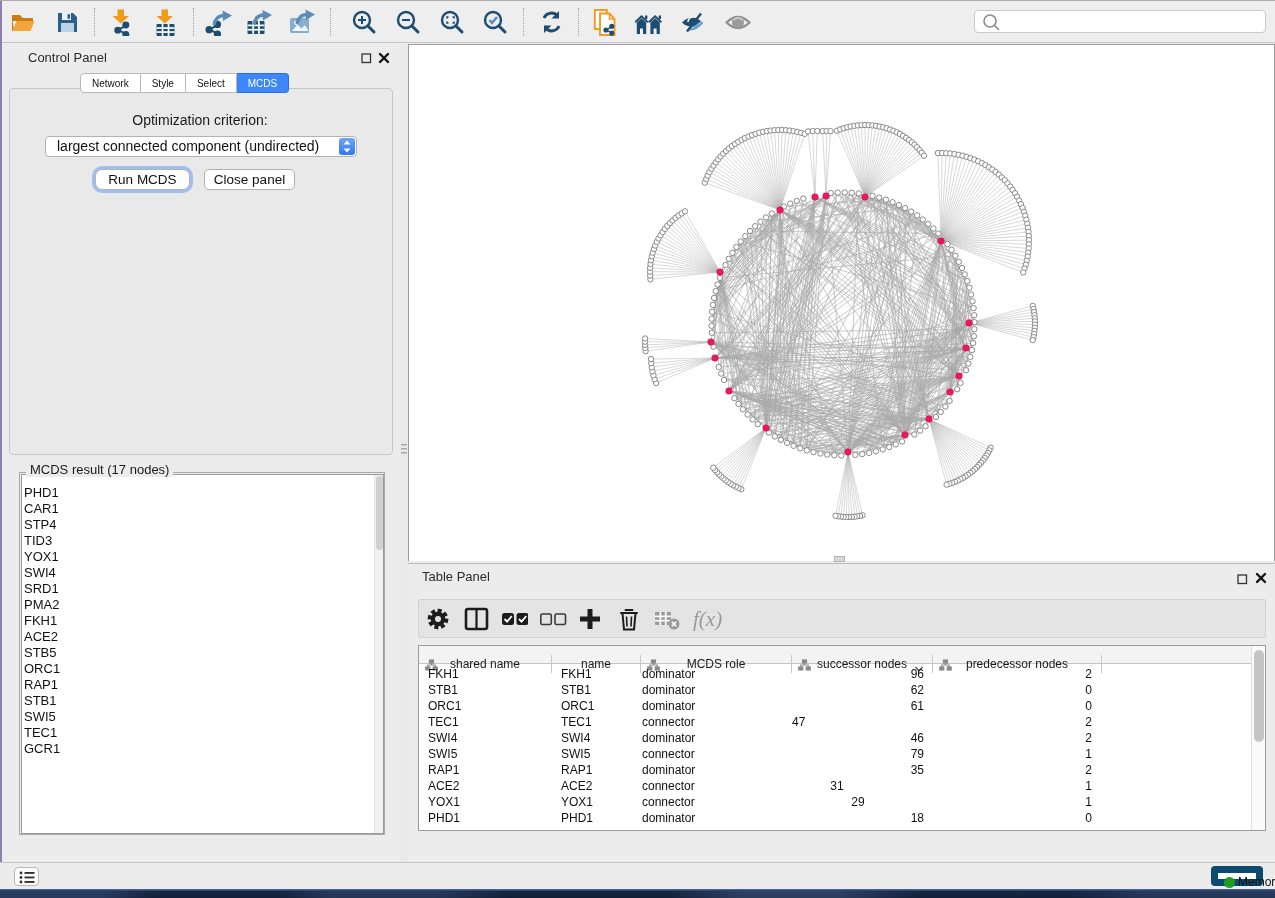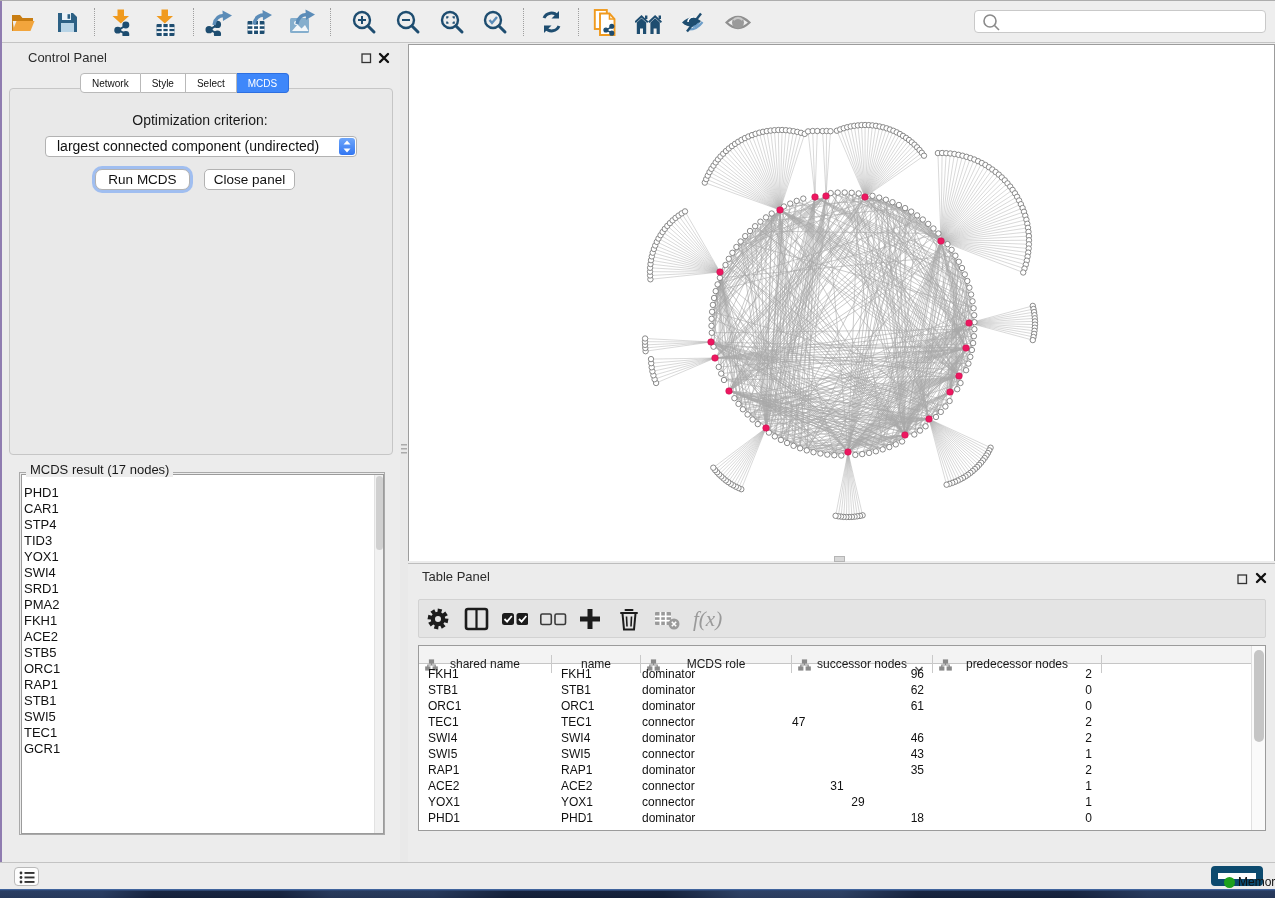--- a/index.html
+++ b/index.html
@@ -1388,21 +1388,21 @@
         <span class="tc" style="left:9px;">SWI4</span>
         <span class="tc" style="left:142px;">SWI4</span>
         <span class="tc" style="left:223px;">dominator</span>
         <span class="tc" style="left:373px;width:132px;text-align:right;">46</span>
         <span class="tc" style="left:514px;width:159px;text-align:right;">2</span>
       </div>
       <div class="trow" style="top:100px;">
         <span class="tc" style="left:9px;">SWI5</span>
         <span class="tc" style="left:142px;">SWI5</span>
         <span class="tc" style="left:223px;">connector</span>
-        <span class="tc" style="left:373px;width:132px;text-align:right;">43</span>
+        <span class="tc" style="left:373px;width:132px;text-align:right;">79</span>
         <span class="tc" style="left:514px;width:159px;text-align:right;">1</span>
       </div>
       <div class="trow" style="top:116px;">
         <span class="tc" style="left:9px;">RAP1</span>
         <span class="tc" style="left:142px;">RAP1</span>
         <span class="tc" style="left:223px;">dominator</span>
         <span class="tc" style="left:373px;width:132px;text-align:right;">35</span>
         <span class="tc" style="left:514px;width:159px;text-align:right;">2</span>
       </div>
       <div class="trow" style="top:132px;">

